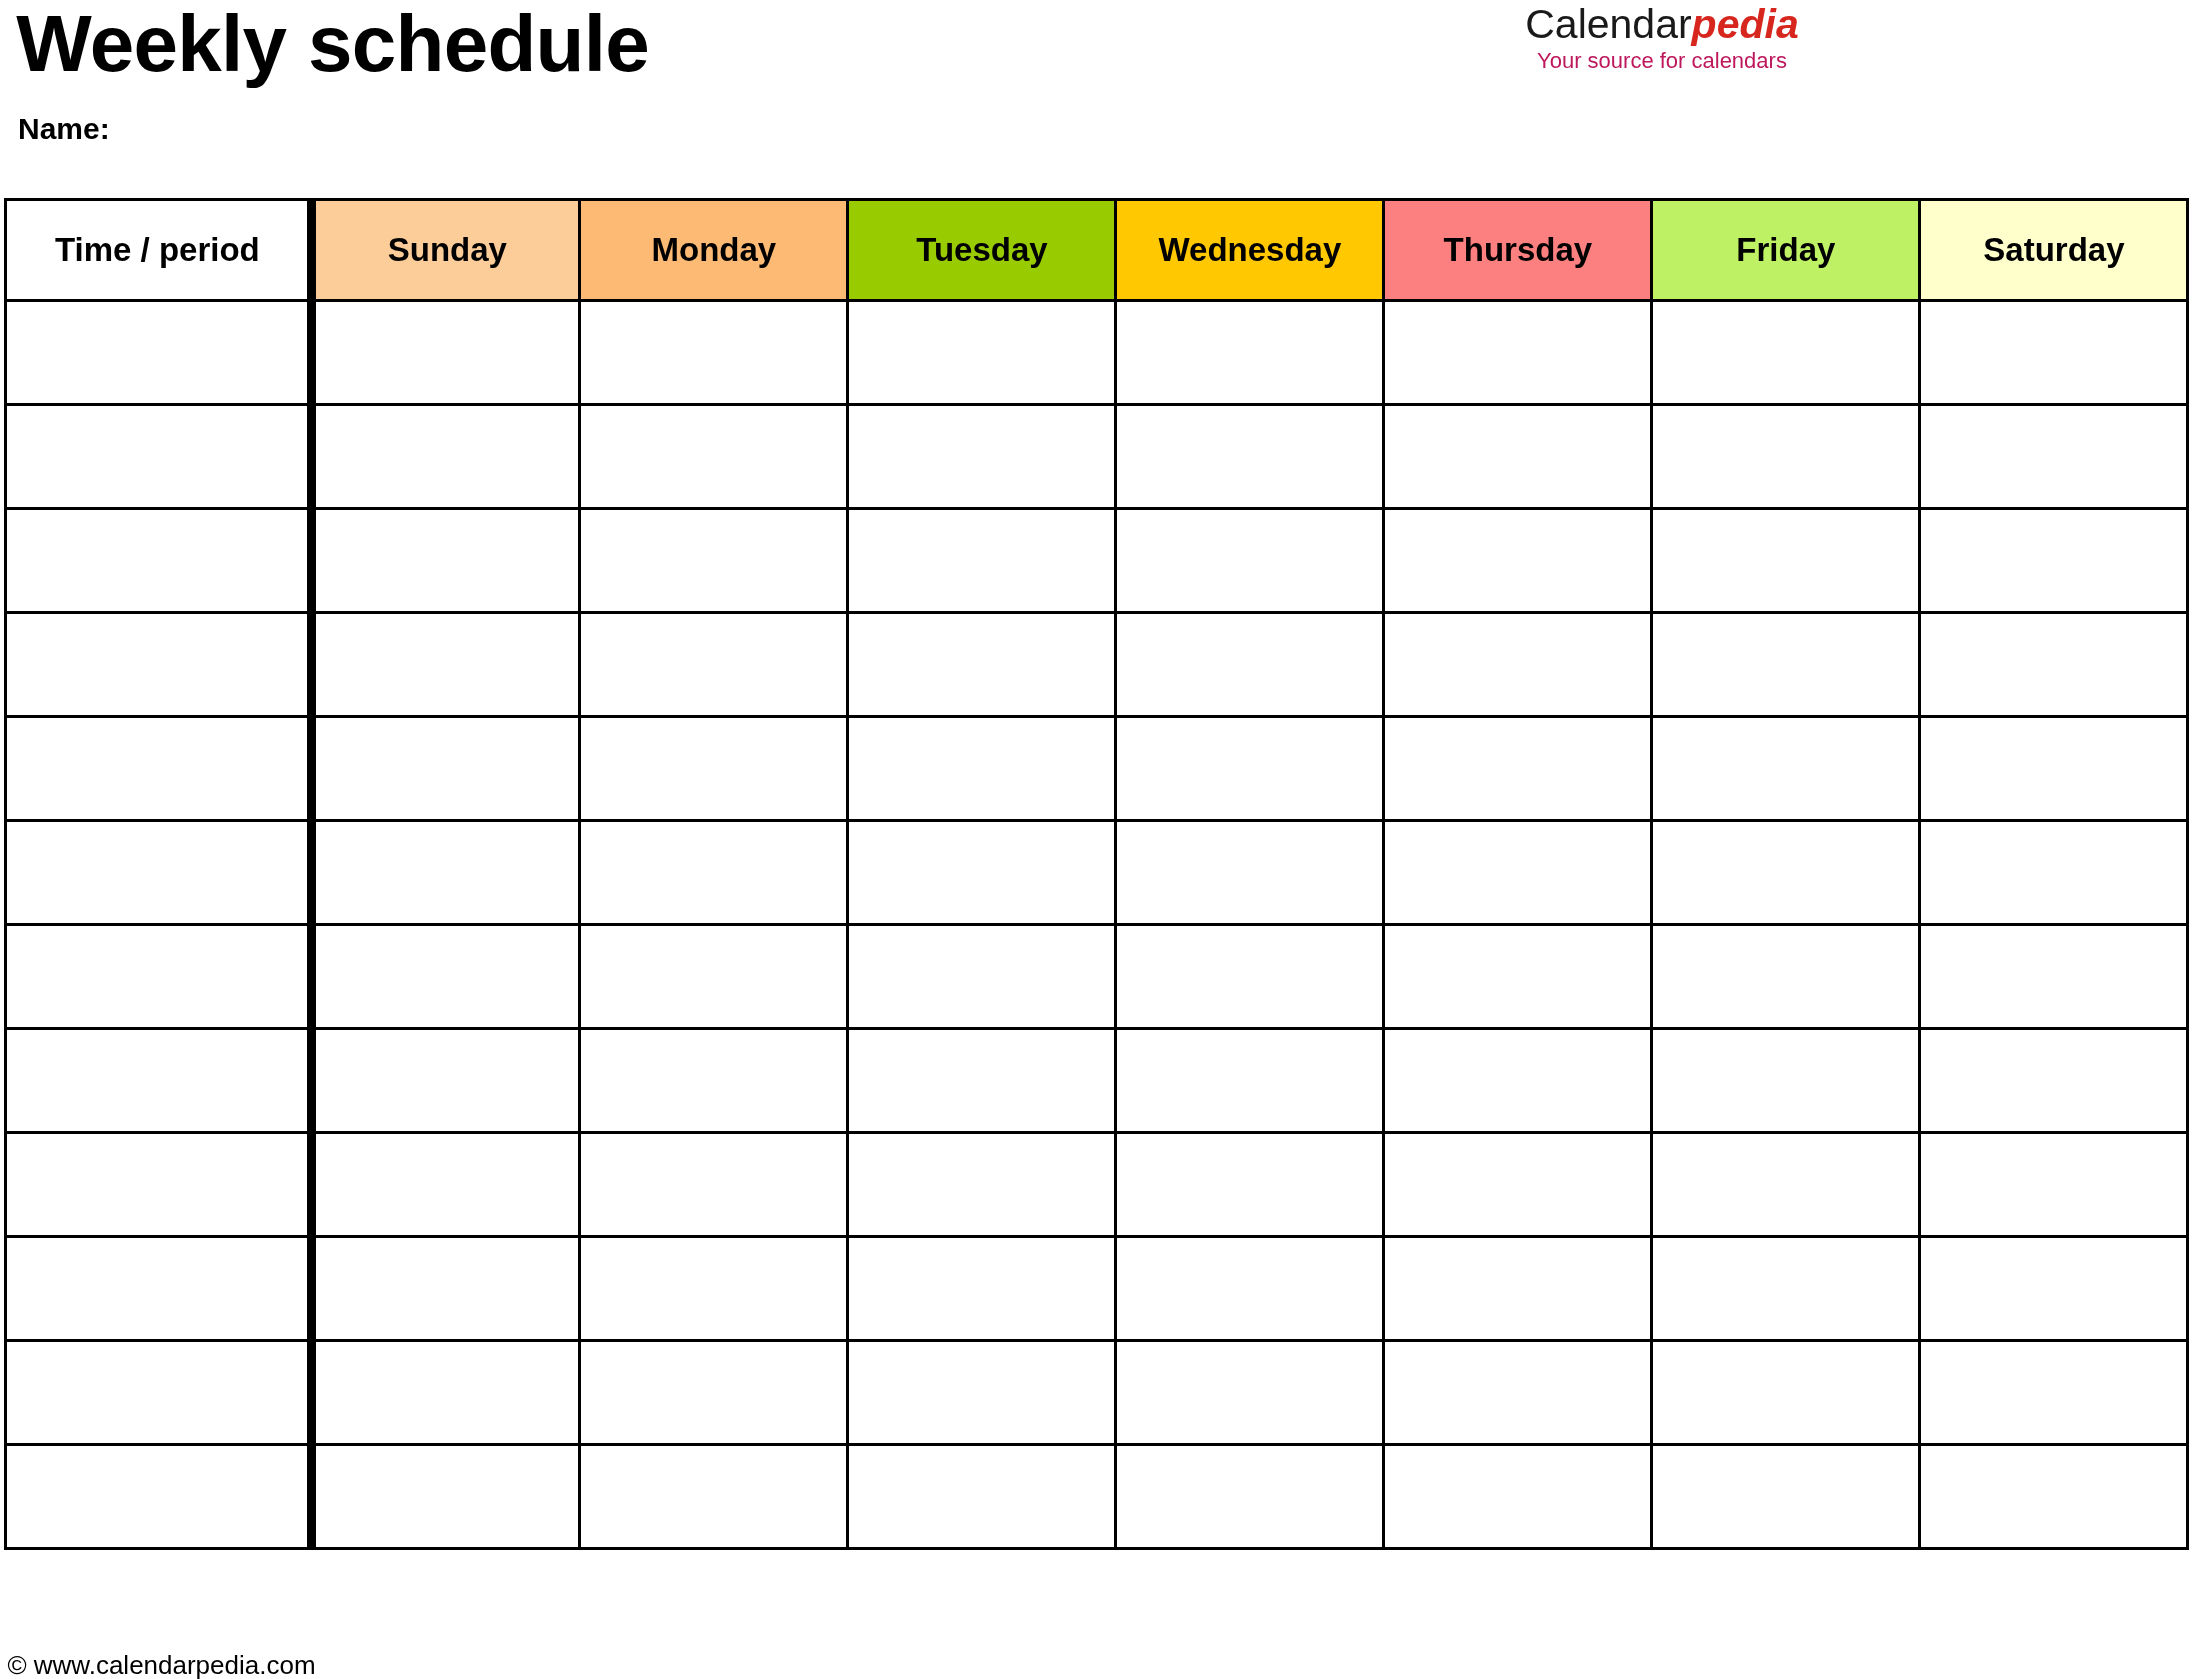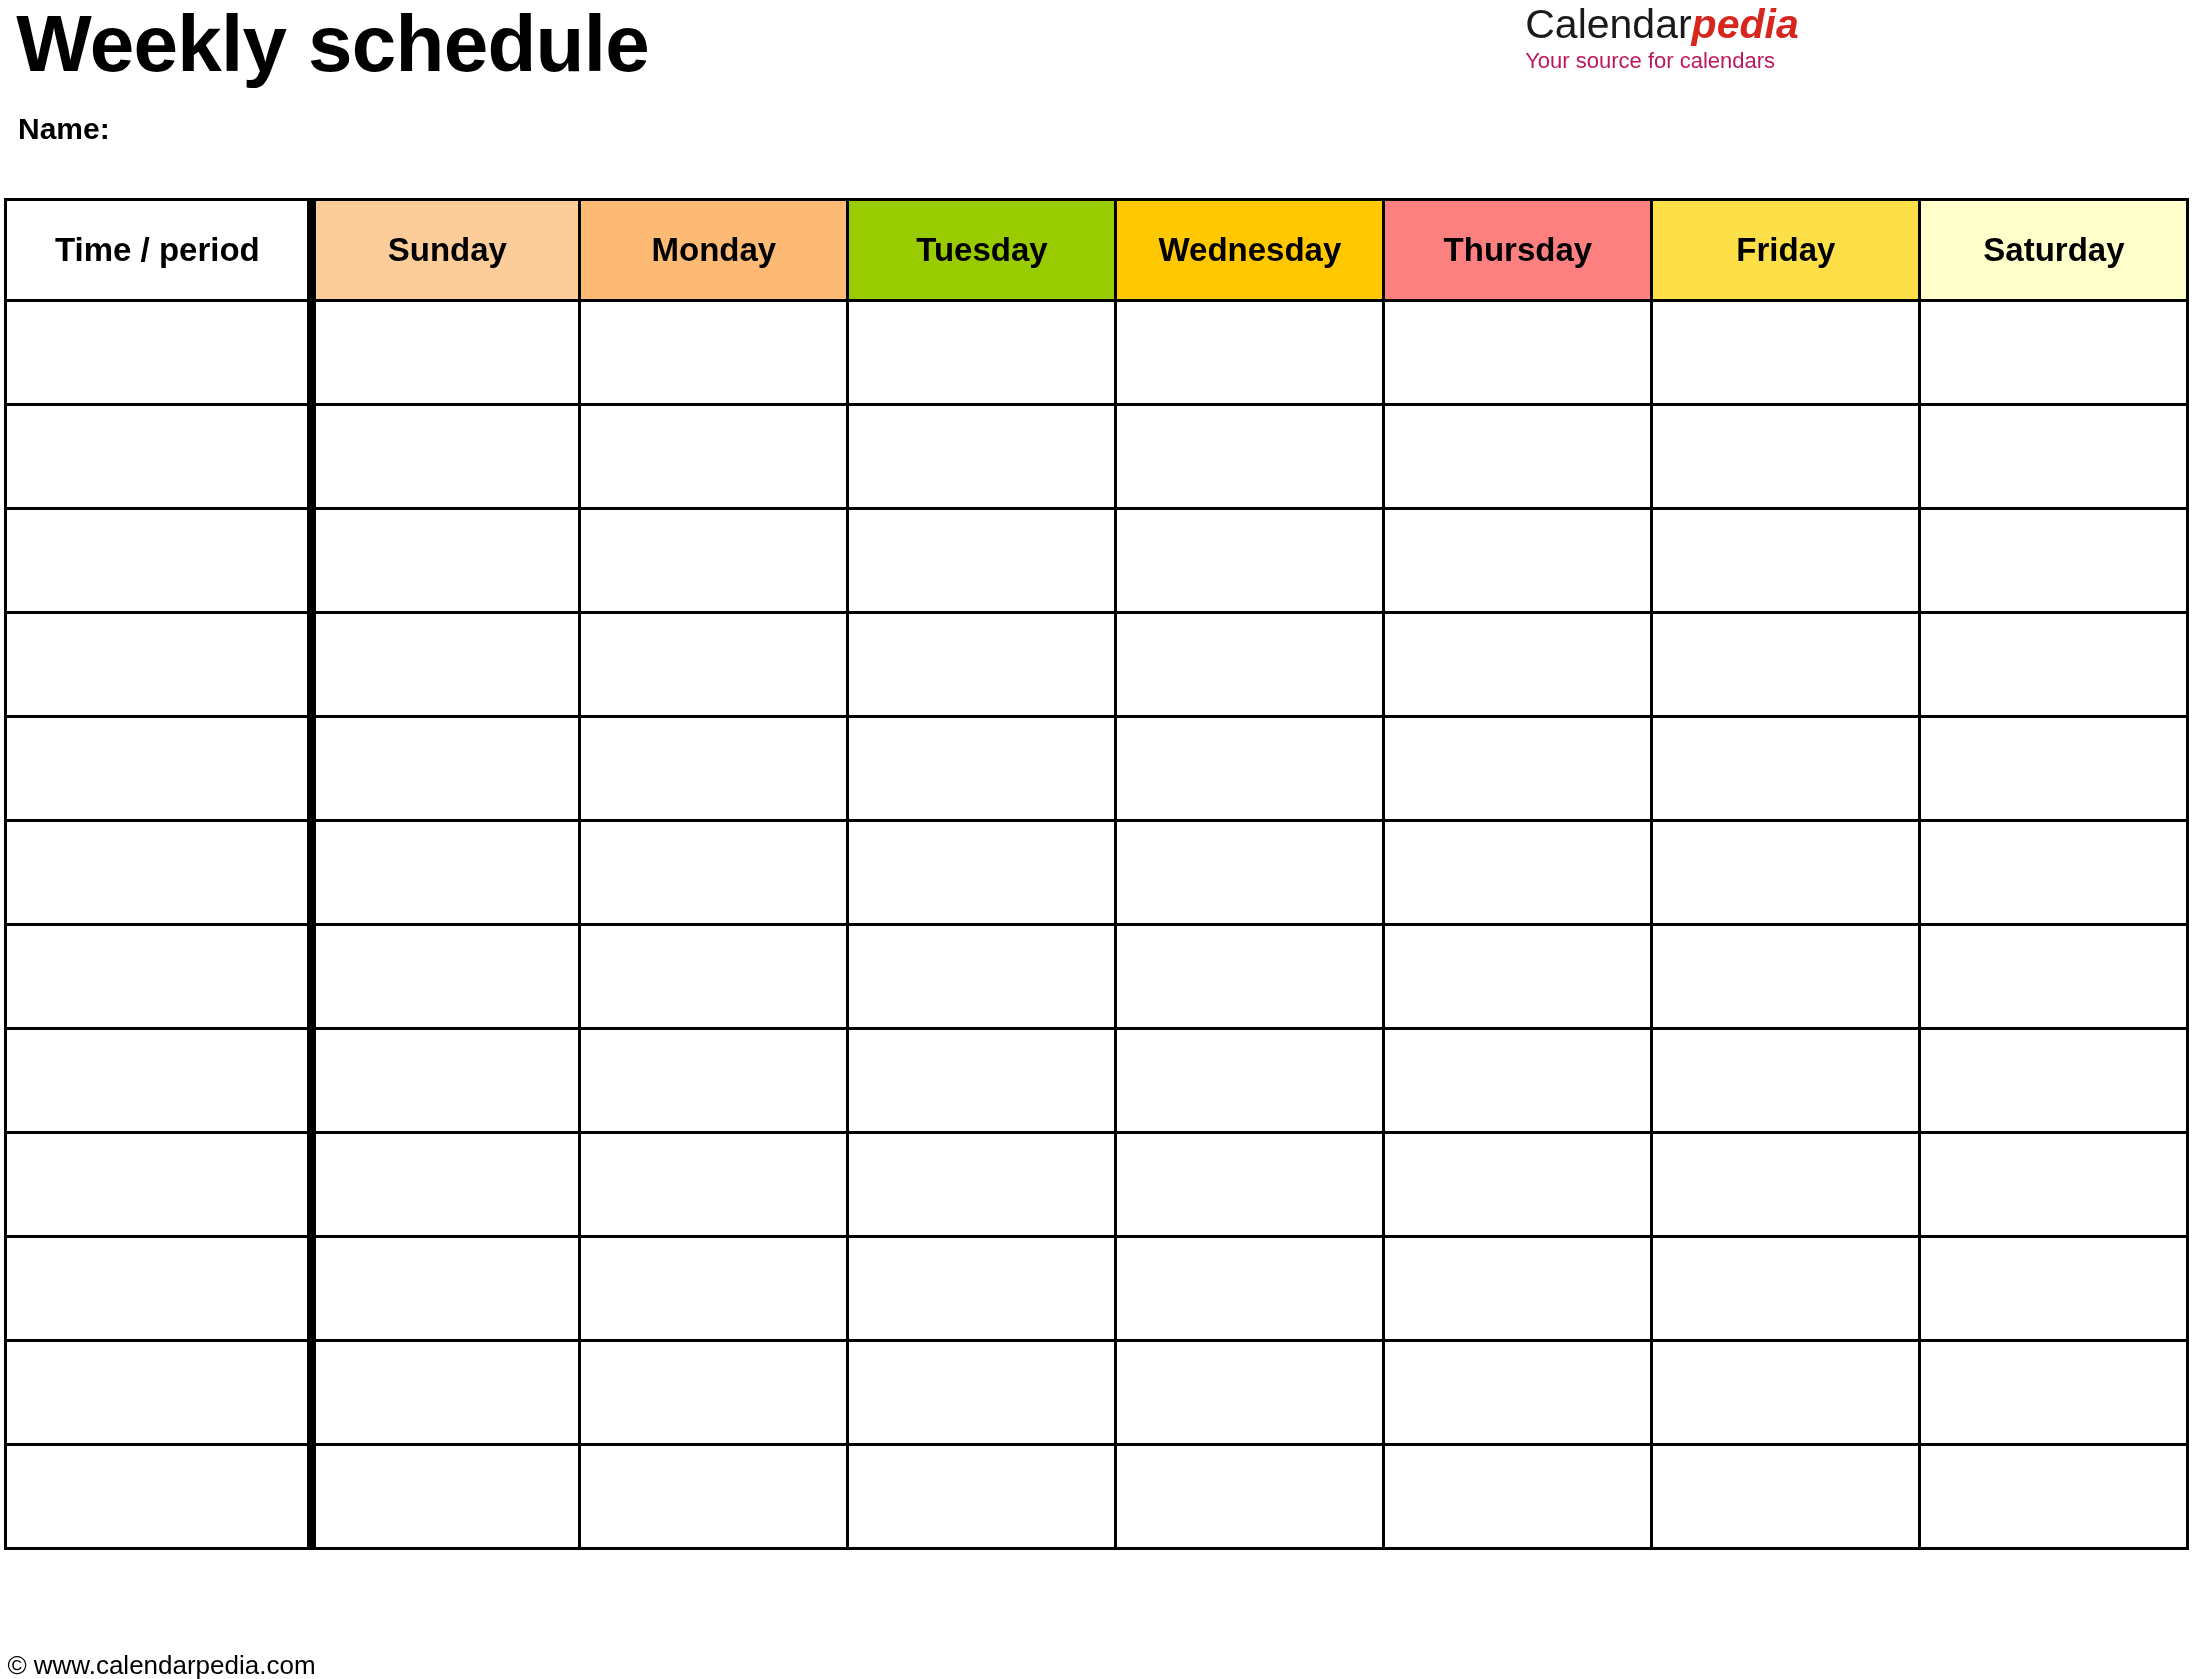--- a/index.html
+++ b/index.html
@@ -52,21 +52,21 @@
     font-weight: bold;
     color: #000000;
     white-space: nowrap;
   }
 
   
   .logo {
     position: absolute;
     right: 10.3px;
     top: 3px;
-    text-align: left;
+    text-align: center;
     line-height: 1;
   }
   .logo-main {
     font-size: 41px;
     white-space: nowrap;
     line-height: 1.05;
   }
   .logo-calendar {
     color: #1a1a1a;
     font-weight: normal;
@@ -166,21 +166,21 @@
           <col class="c-day">
       </colgroup>
       <thead>
         <tr id="header-row">
             <th class="time-cell" style="background: rgb(255, 255, 255);">Time / period</th>
             <th style="background: rgb(252, 204, 153);">Sunday</th>
             <th style="background: #fdba74;">Monday</th>
             <th style="background: rgb(153, 204, 0);">Tuesday</th>
             <th style="background: rgb(255, 200, 0);">Wednesday</th>
             <th style="background: rgb(252, 128, 128);">Thursday</th>
-            <th style="background: #fde047;">Friday</th>
+            <th style="background: #bef264;">Friday</th>
             <th style="background: rgb(255, 255, 204); text-align: center;">Saturday</th>
           </tr>
       </thead>
       <tbody id="schedule-body">
           <tr>
             <td class="time-cell"></td>
             <td></td>
             <td></td>
             <td></td>
             <td></td>

